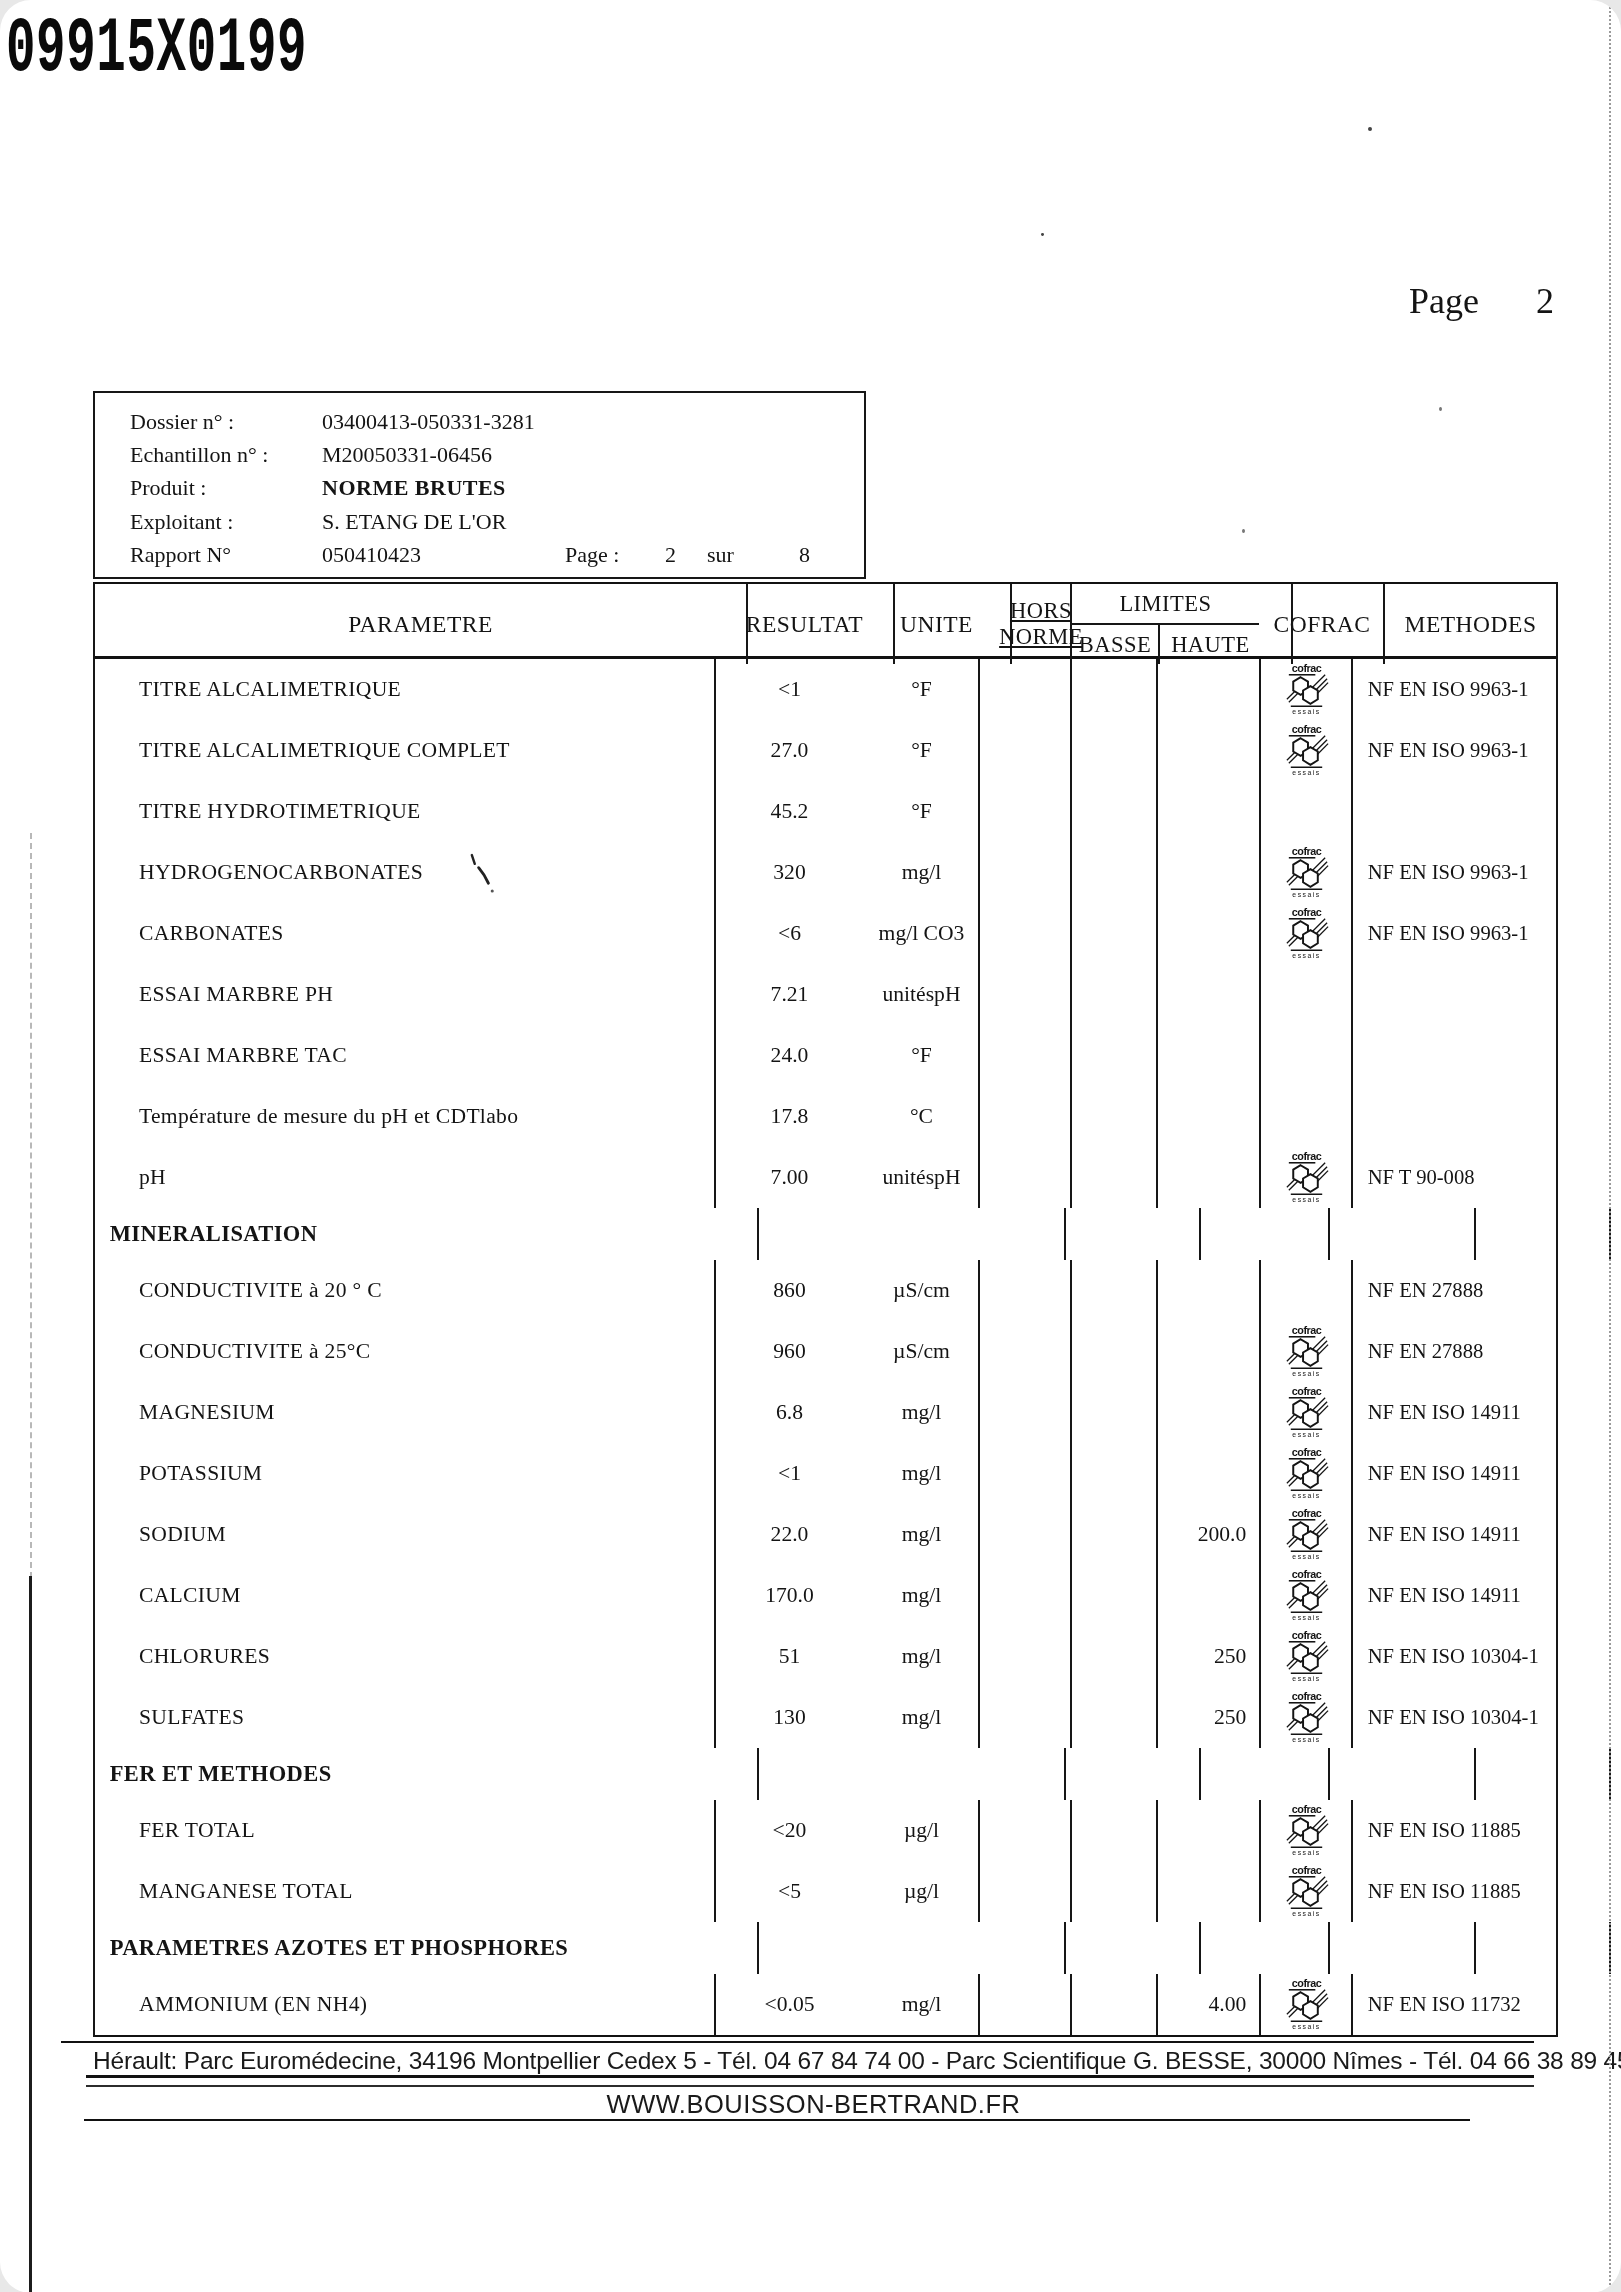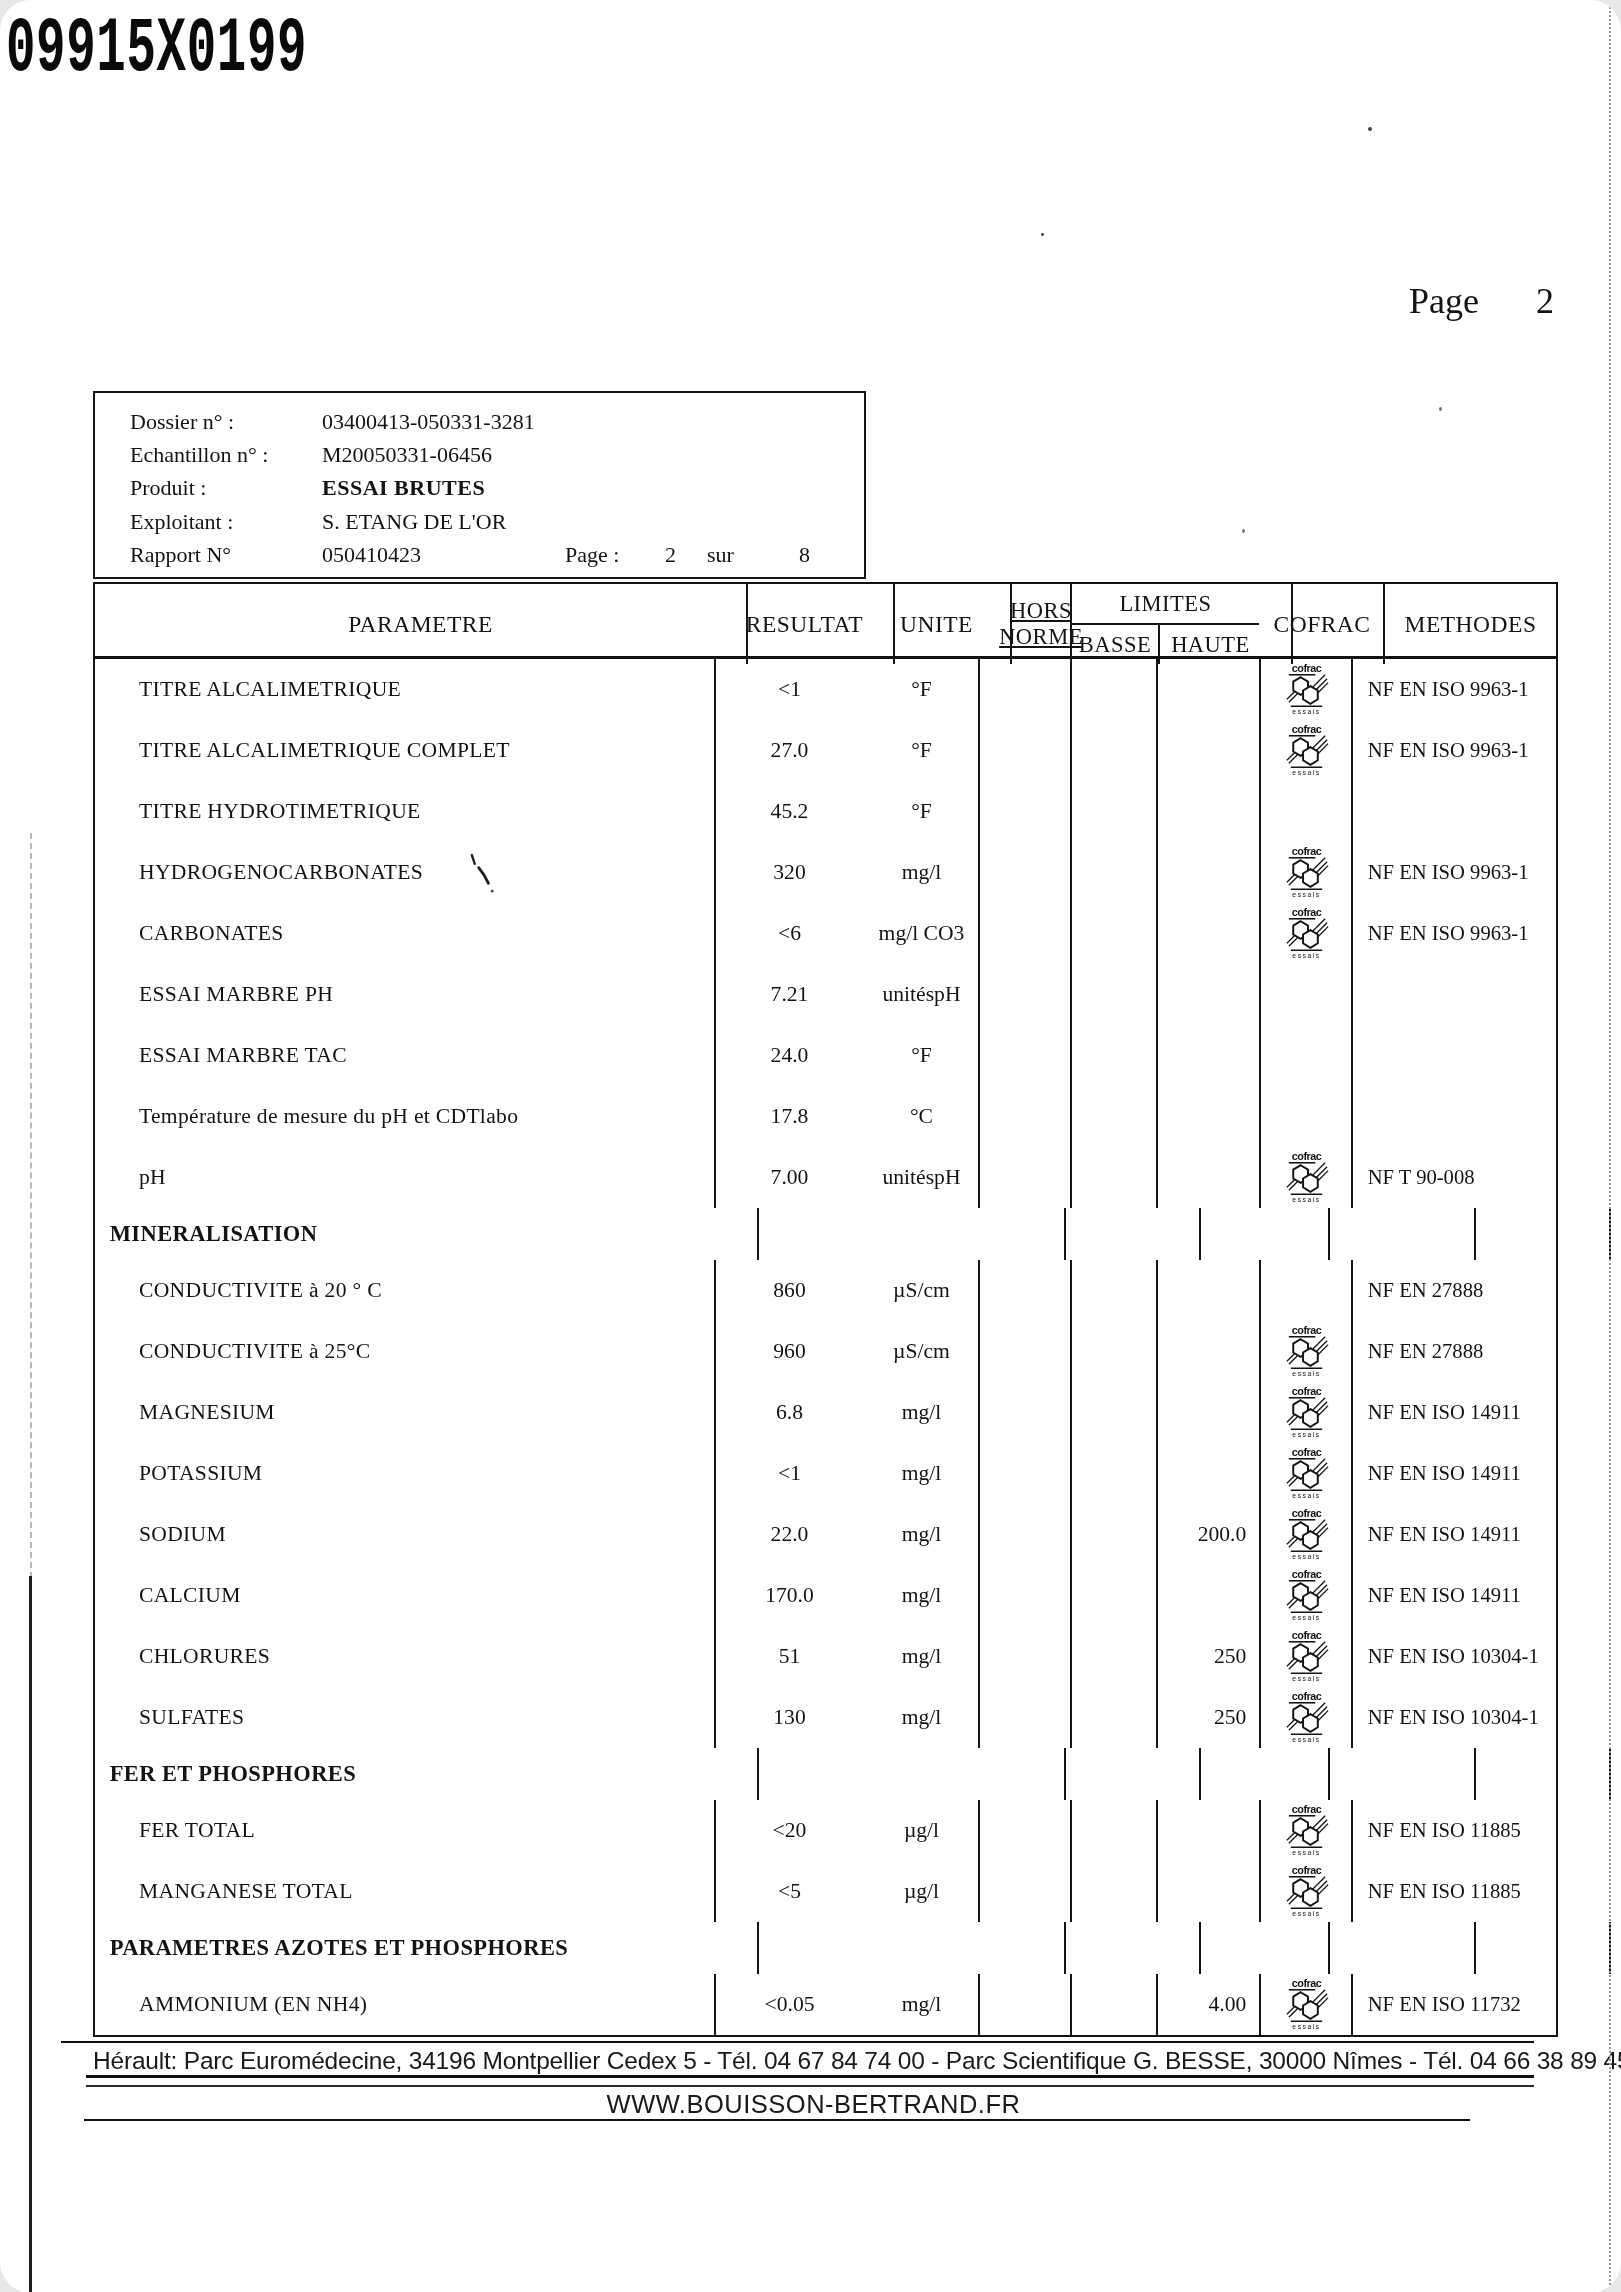--- a/index.html
+++ b/index.html
@@ -97,21 +97,21 @@
     <div class="info-row" style="top:15.7px">
       <span class="lbl">Dossier n° :</span>
       <span class="val">03400413-050331-3281</span>
     </div>
     <div class="info-row" style="top:49px">
       <span class="lbl">Echantillon n° :</span>
       <span class="val">M20050331-06456</span>
     </div>
     <div class="info-row" style="top:82px">
       <span class="lbl">Produit :</span>
-      <span class="val bold">ESSAI BRUTES</span>
+      <span class="val bold">NORME BRUTES</span>
     </div>
     <div class="info-row" style="top:116px">
       <span class="lbl">Exploitant :</span>
       <span class="val">S. ETANG DE L'OR</span>
     </div>
     <div class="info-row" style="top:149px">
       <span class="lbl">Rapport N°</span>
       <span class="val">050410423</span>
       <span class="pg-lbl">Page :</span>
       <span class="pg-num">2</span>
@@ -588,21 +588,21 @@
           <line x1="11" y1="40" x2="21" y2="30" stroke="#141414" stroke-width="1.3"></line>
           <polygon points="23,14.5 30.5,19 30.5,28 23,32.5 15.5,28 15.5,19" fill="#ffffff" stroke="#141414" stroke-width="2"></polygon>
           <polygon points="33,23.5 40.5,28 40.5,37 33,41.5 25.5,37 25.5,28" fill="#ffffff" stroke="#141414" stroke-width="2"></polygon>
           <line x1="13" y1="44" x2="45" y2="44" stroke="#141414" stroke-width="1.6"></line>
           <text x="29" y="52" font-size="7" font-family="Liberation Sans, sans-serif" text-anchor="middle" letter-spacing="1.5" fill="#141414">essais</text>
         </svg>
       </div>
       <div class="c c-meth">NF EN ISO 10304-1</div>
     </div>
         <div class="trow section">
-      <div class="c c-param">FER ET PHOSPHORES</div>
+      <div class="c c-param">FER ET METHODES</div>
       <div class="c c-resunit">
             <div class="c c-res"></div>
             <div class="c c-unit"></div>
           </div>
       <div class="c c-hors"></div>
       <div class="c c-basse"></div>
       <div class="c c-haute"></div>
       <div class="c c-cofrac"></div>
       <div class="c c-meth"></div>
     </div>

